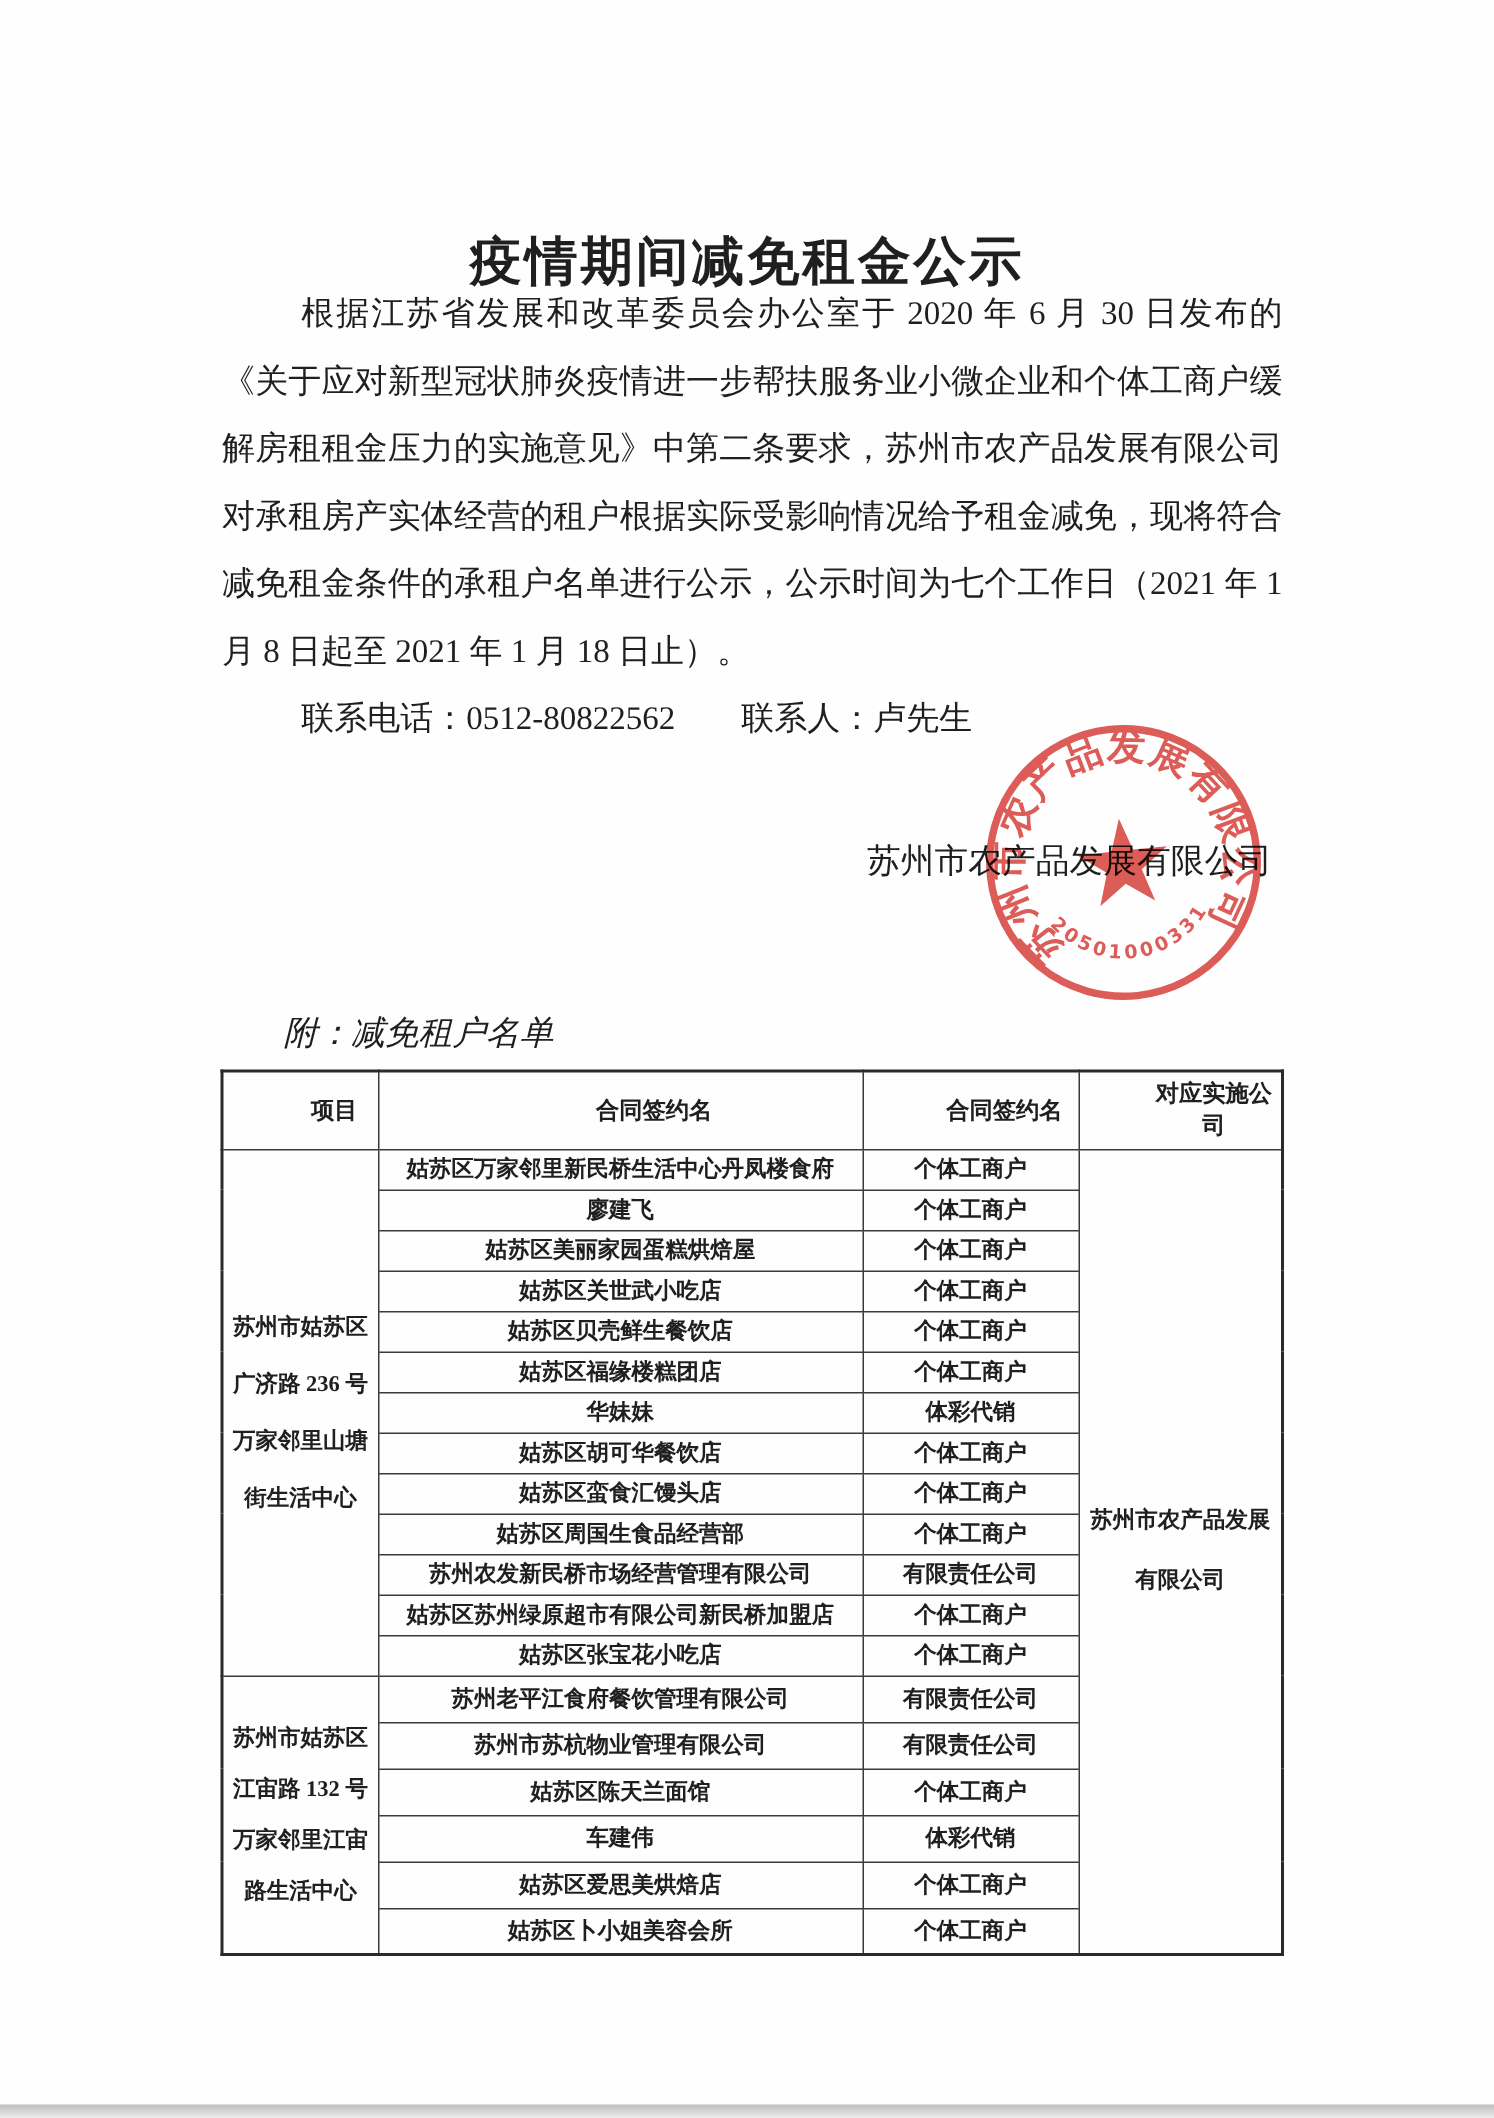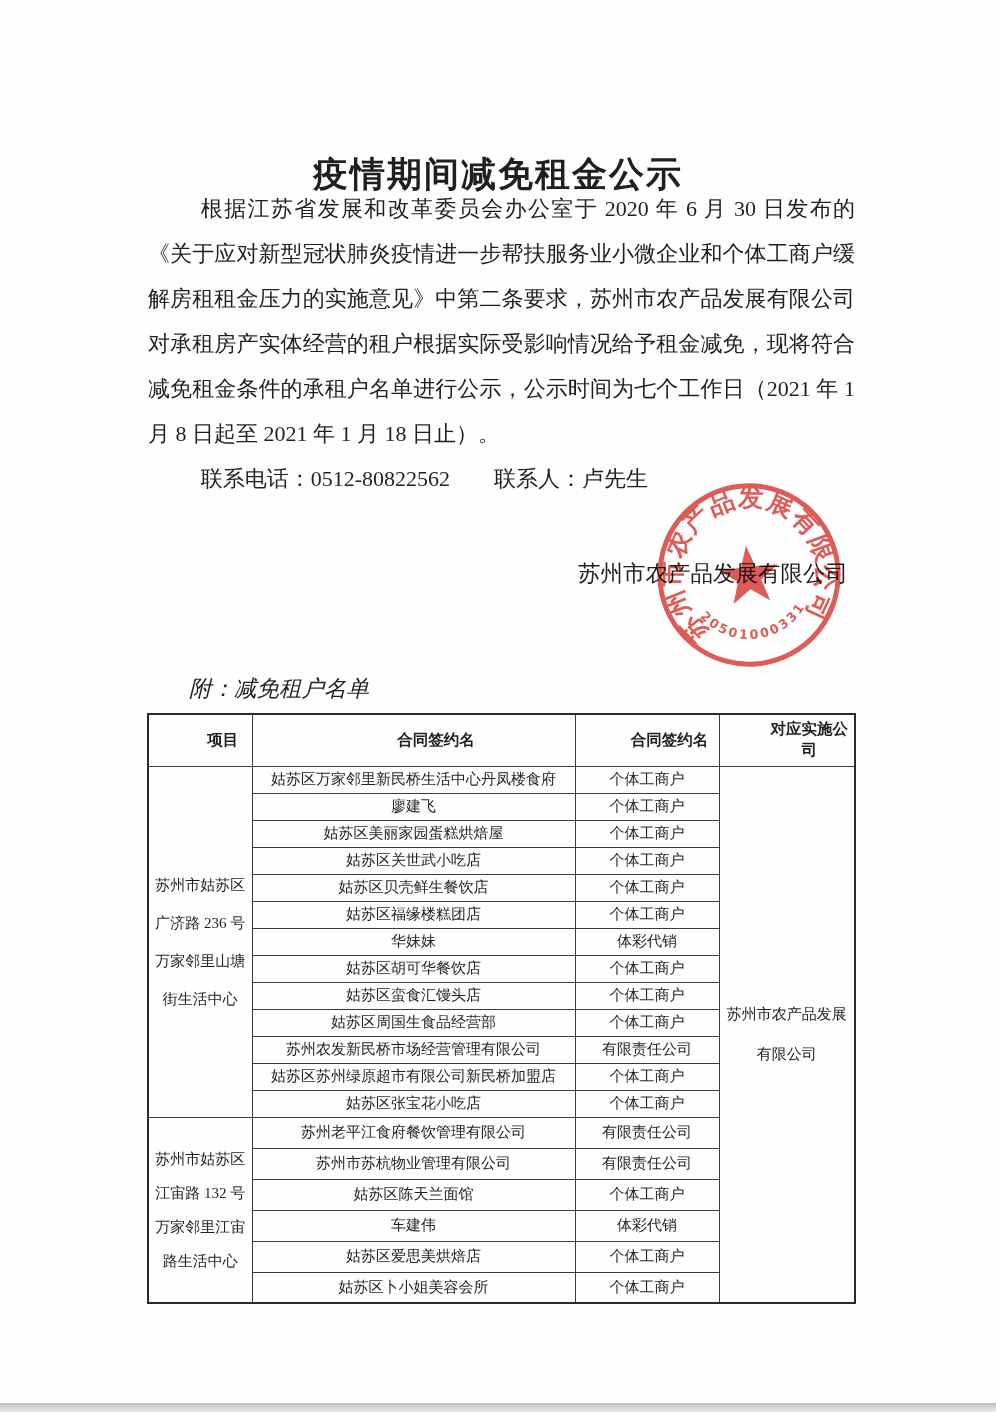--- a/index.html
+++ b/index.html
@@ -41,21 +41,21 @@
   table.tenant-table{
     position:absolute;left:147px;top:713px;width:707px;
     border-collapse:collapse;
     font-size:15px;
     table-layout:fixed;
   }
   .tenant-table th,.tenant-table td{
     border:1px solid #3a3a3a;
     text-align:center;vertical-align:middle;
     padding:0 3px;
-    font-weight:normal;
+    font-weight:bold;
   }
   .tenant-table{border:2px solid #2a2a2a;}
   .tenant-table thead tr{height:52px;}
   .tenant-table thead th{font-weight:600;font-size:15.5px;padding-left:48px;}
   .tenant-table tbody tr.s1{height:27px;}
   .tenant-table tbody tr.s2{height:31px;}
   .project-cell{white-space:pre-line;line-height:38px;font-size:15px;}
   .project-cell.s2{line-height:34px;}
   .company-cell{line-height:40px;}
   .col-project{width:104px;}

